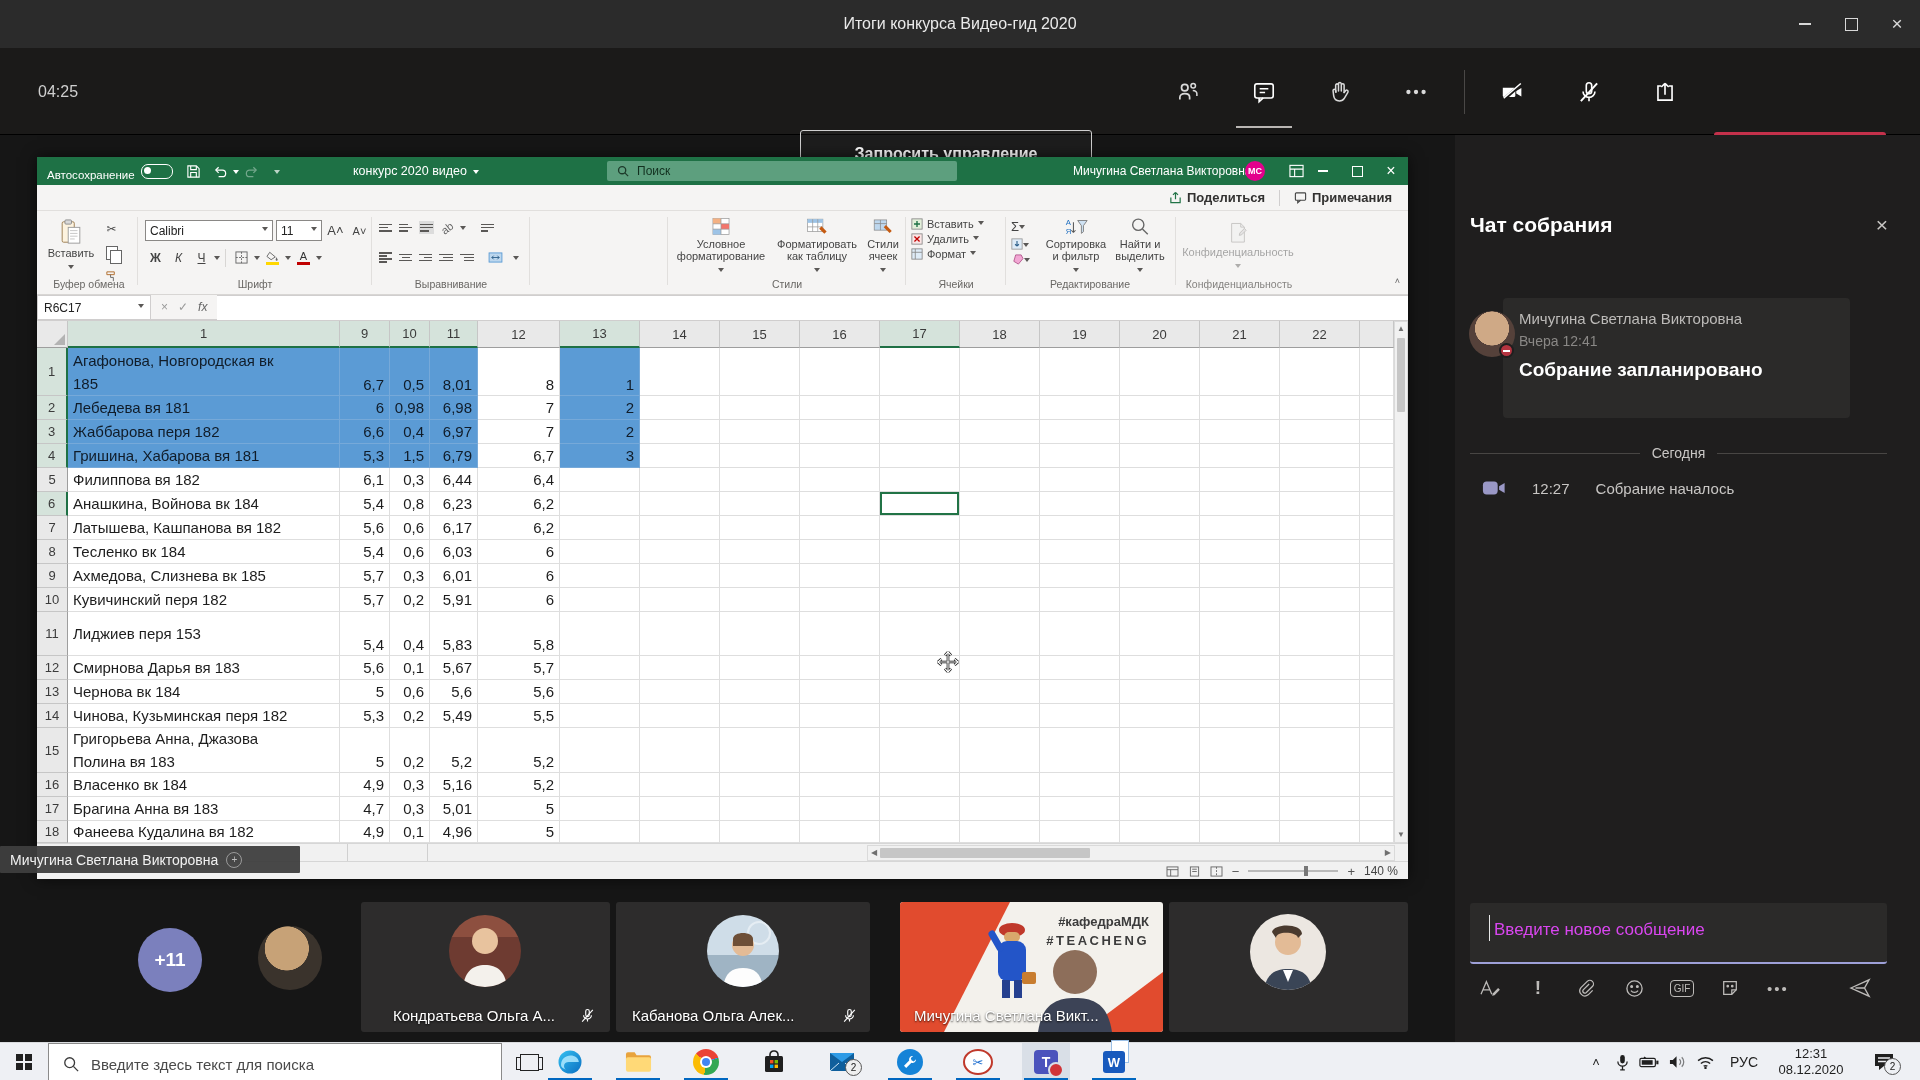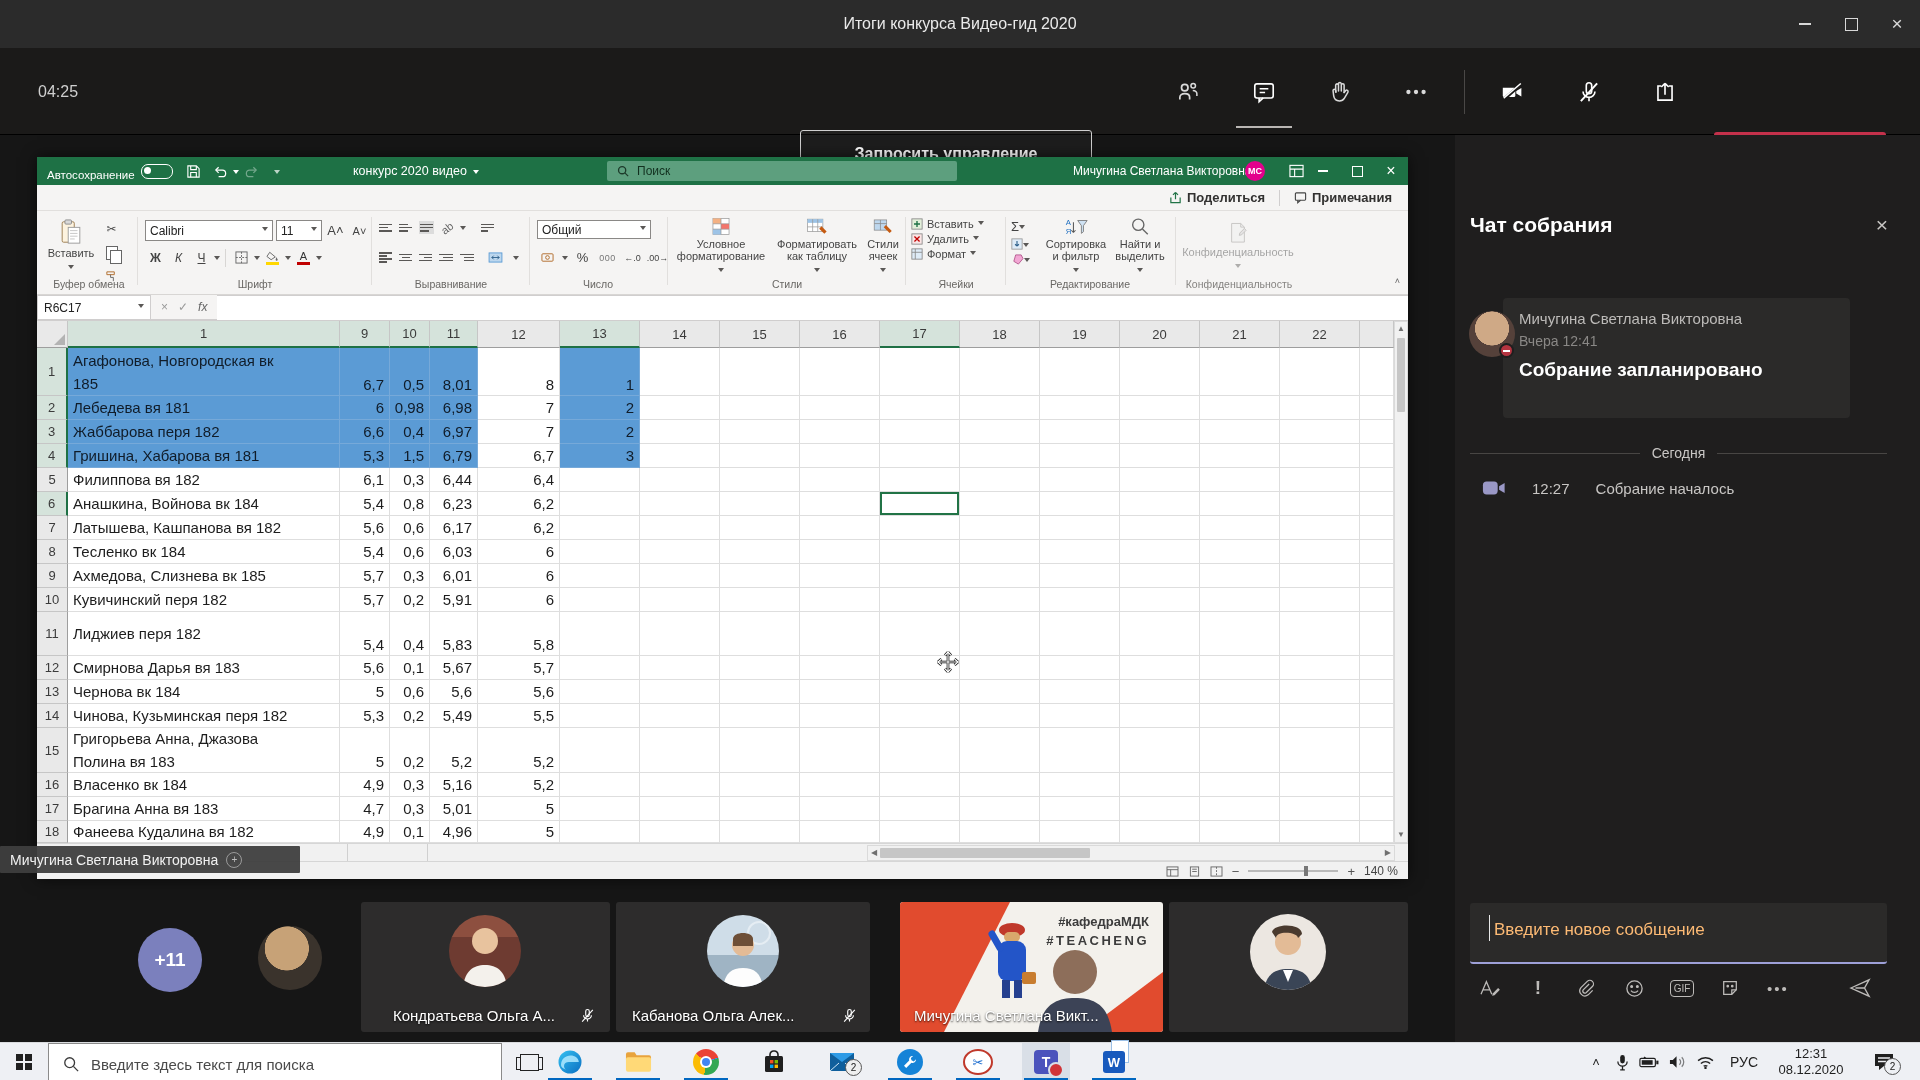--- a/index.html
+++ b/index.html
@@ -76,21 +76,21 @@
   
   #chatpanel{left:1455px;top:135px;width:465px;height:907px;background:#1f1e1e;}
   #chatpanel .hdr{position:absolute;left:15px;top:78px;font-size:21px;font-weight:700;color:#fff;}
   .card{position:absolute;left:48px;top:163px;width:347px;height:120px;background:#2b2a29;border-radius:4px;padding:12px 16px;box-sizing:border-box;}
   .cname{color:#bdbbb9;font-size:15px;}
   .ctime{color:#8a8886;font-size:14px;margin-top:6px;}
   .cmsg{color:#fff;font-size:19px;font-weight:600;margin-top:10px;}
   .avatar{border-radius:50%;background:radial-gradient(circle at 50% 38%,#cfa986 0 46%,#55413a 47% 100%);}
   .divline{height:1px;background:#484644;flex:1;}
   #composer{position:absolute;left:15px;top:768px;width:417px;height:59px;background:#2b2a29;border-radius:3px;border-bottom:2px solid #9ea0d8;}
-  #composer .ph{position:absolute;left:24px;top:17px;font-size:17px;color:#fdba74;}
+  #composer .ph{position:absolute;left:24px;top:17px;font-size:17px;color:#d946ef;}
   #composer .caret{position:absolute;left:19px;top:12px;width:1px;height:26px;background:#e8e8e8;}
   .cmpico{position:absolute;top:838px;width:34px;height:30px;display:flex;align-items:center;justify-content:center;color:#bdbbb9;}
   
   .tile{position:absolute;top:902px;height:130px;background:#2d2c2c;border-radius:3px;overflow:hidden;}
   .tlabel{position:absolute;left:14px;bottom:8px;color:#fff;font-size:15px;text-shadow:0 1px 2px rgba(0,0,0,.8);white-space:nowrap;}
   .persona{border-radius:50%;position:absolute;overflow:hidden;}
   .persona svg{width:100%;height:100%;}
   
   #taskbar{left:0;top:1042px;width:1920px;height:38px;background:#eef0f4;border-top:1px solid #d9dbde;color:#1f1f1f;}
   #tsearch{position:absolute;left:48px;top:0;width:454px;height:42px;background:#fff;border:1px solid #8a8a8a;display:flex;align-items:center;gap:12px;padding-left:14px;box-sizing:border-box;color:#4a4a4a;font-size:15px;}
@@ -389,40 +389,20 @@
                 <rect x="1" y="1" width="14" height="10" fill="#bdd7ee" stroke="#5b9bd5"></rect>
                 <path d="M4 6h8M4 6l2-2M4 6l2 2M12 6l-2-2M12 6l-2 2" stroke="#2e5f8a"></path>
               </svg>
           </span>
             <span class="car"></span>
         </div>
         <div class="rlab">Выравнивание</div>
       </div>
       <div class="rsep" style="left:492px;"></div>
 
-      <div class="rgrp" style="left:496px;width:130px;">
-        <span class="selbox abs" style="left:4px;top:5px;width:114px;">
-          <span>Общий</span>
-            <span class="car" style="margin:0;"></span>
-          </span>
-        <div class="abs flex" style="left:4px;top:33px;gap:4px;color:#555;">
-          <span class="mini">
-            <svg width="13" height="13" viewBox="0 0 14 14" fill="none" stroke="#b06a28">
-                <rect x="1" y="3" width="12" height="8" rx="1"></rect>
-                <circle cx="7" cy="7" r="2"></circle>
-              </svg>
-          </span>
-            <span class="car"></span>
-          <span class="mini" style="font-size:13px;">%</span>
-          <span class="mini" style="font-size:9px;letter-spacing:.5px;color:#777;">000</span>
-          <span class="mini" style="font-size:9px;">←.0</span>
-          <span class="mini" style="font-size:9px;">.00→</span>
-        </div>
-        <div class="rlab">Число</div>
-      </div>
       <div class="rsep" style="left:630px;"></div>
 
       <div class="rgrp" style="left:634px;width:232px;">
         <div class="rbig abs" style="left:2px;top:2px;width:96px;height:58px;">
           <svg width="22" height="22" viewBox="0 0 26 26">
             <rect x="2" y="2" width="22" height="22" fill="#fff" stroke="#999"></rect>
             <rect x="2" y="2" width="11" height="7.3" fill="#f4b183"></rect>
               <rect x="13" y="9.3" width="11" height="7.4" fill="#f4756b"></rect>
               <rect x="2" y="16.6" width="11" height="7.4" fill="#9dc3e6"></rect>
             <path d="M2 9.3h22M2 16.6h22M13 2v22" stroke="#999" fill="none"></path>
@@ -760,21 +740,21 @@
           <div class="gc" style="width: 80px;"></div>
           <div class="gc" style="width: 80px;"></div>
           <div class="gc" style="width: 80px;"></div>
           <div class="gc" style="width: 80px;"></div>
           <div class="gc" style="width: 80px;"></div>
           <div class="gc" style="width: 80px;"></div>
           <div class="gc" style="width: 34px;"></div>
         </div>
         <div class="grow" style="height: 44px;">
           <div class="rh" style="width: 31px;">11</div>
-          <div class="gc name" style="width: 272px;">Лиджиев перя 182</div>
+          <div class="gc name" style="width: 272px;">Лиджиев перя 153</div>
           <div class="gc num" style="width: 50px; align-items: flex-end; padding-bottom: 2px;">5,4</div>
           <div class="gc num" style="width: 40px; align-items: flex-end; padding-bottom: 2px;">0,4</div>
           <div class="gc num" style="width: 48px; align-items: flex-end; padding-bottom: 2px;">5,83</div>
           <div class="gc num" style="width: 82px; align-items: flex-end; padding-bottom: 2px;">5,8</div>
           <div class="gc num" style="width: 80px; align-items: flex-end; padding-bottom: 2px;"></div>
           <div class="gc" style="width: 80px; align-items: flex-end; padding-bottom: 2px;"></div>
           <div class="gc" style="width: 80px; align-items: flex-end; padding-bottom: 2px;"></div>
           <div class="gc" style="width: 80px; align-items: flex-end; padding-bottom: 2px;"></div>
           <div class="gc" style="width: 80px; align-items: flex-end; padding-bottom: 2px;"></div>
           <div class="gc" style="width: 80px; align-items: flex-end; padding-bottom: 2px;"></div>

